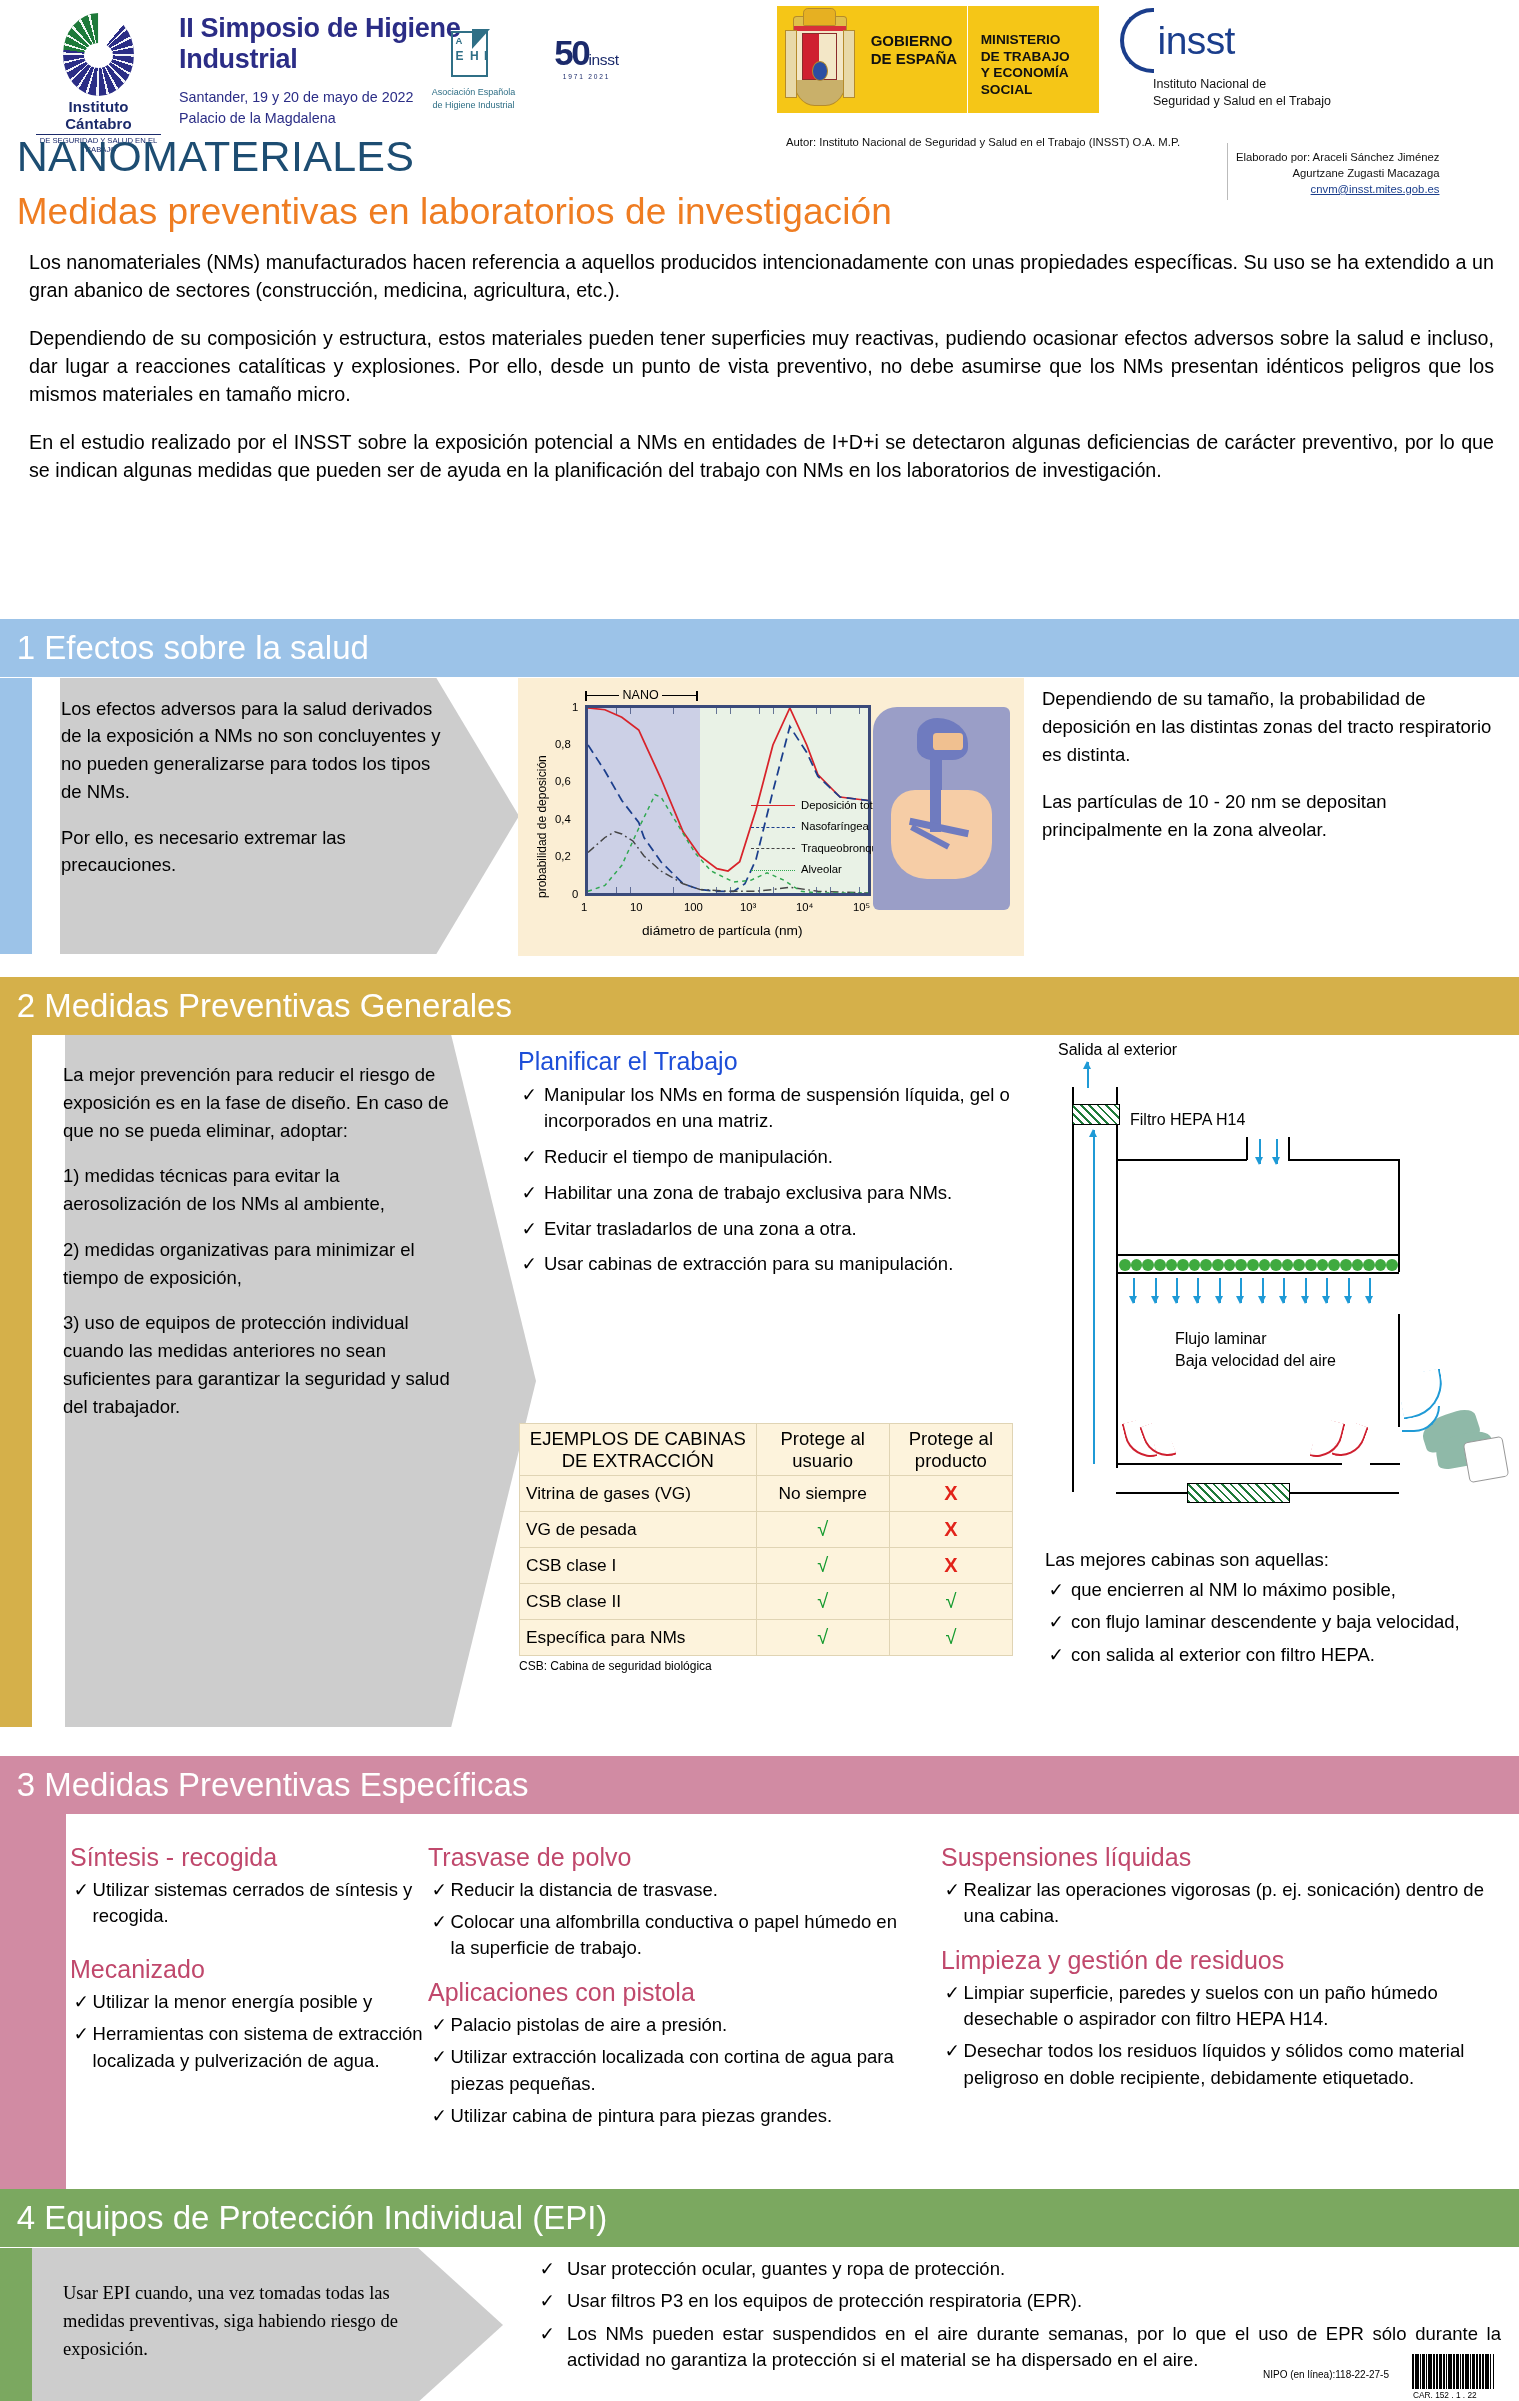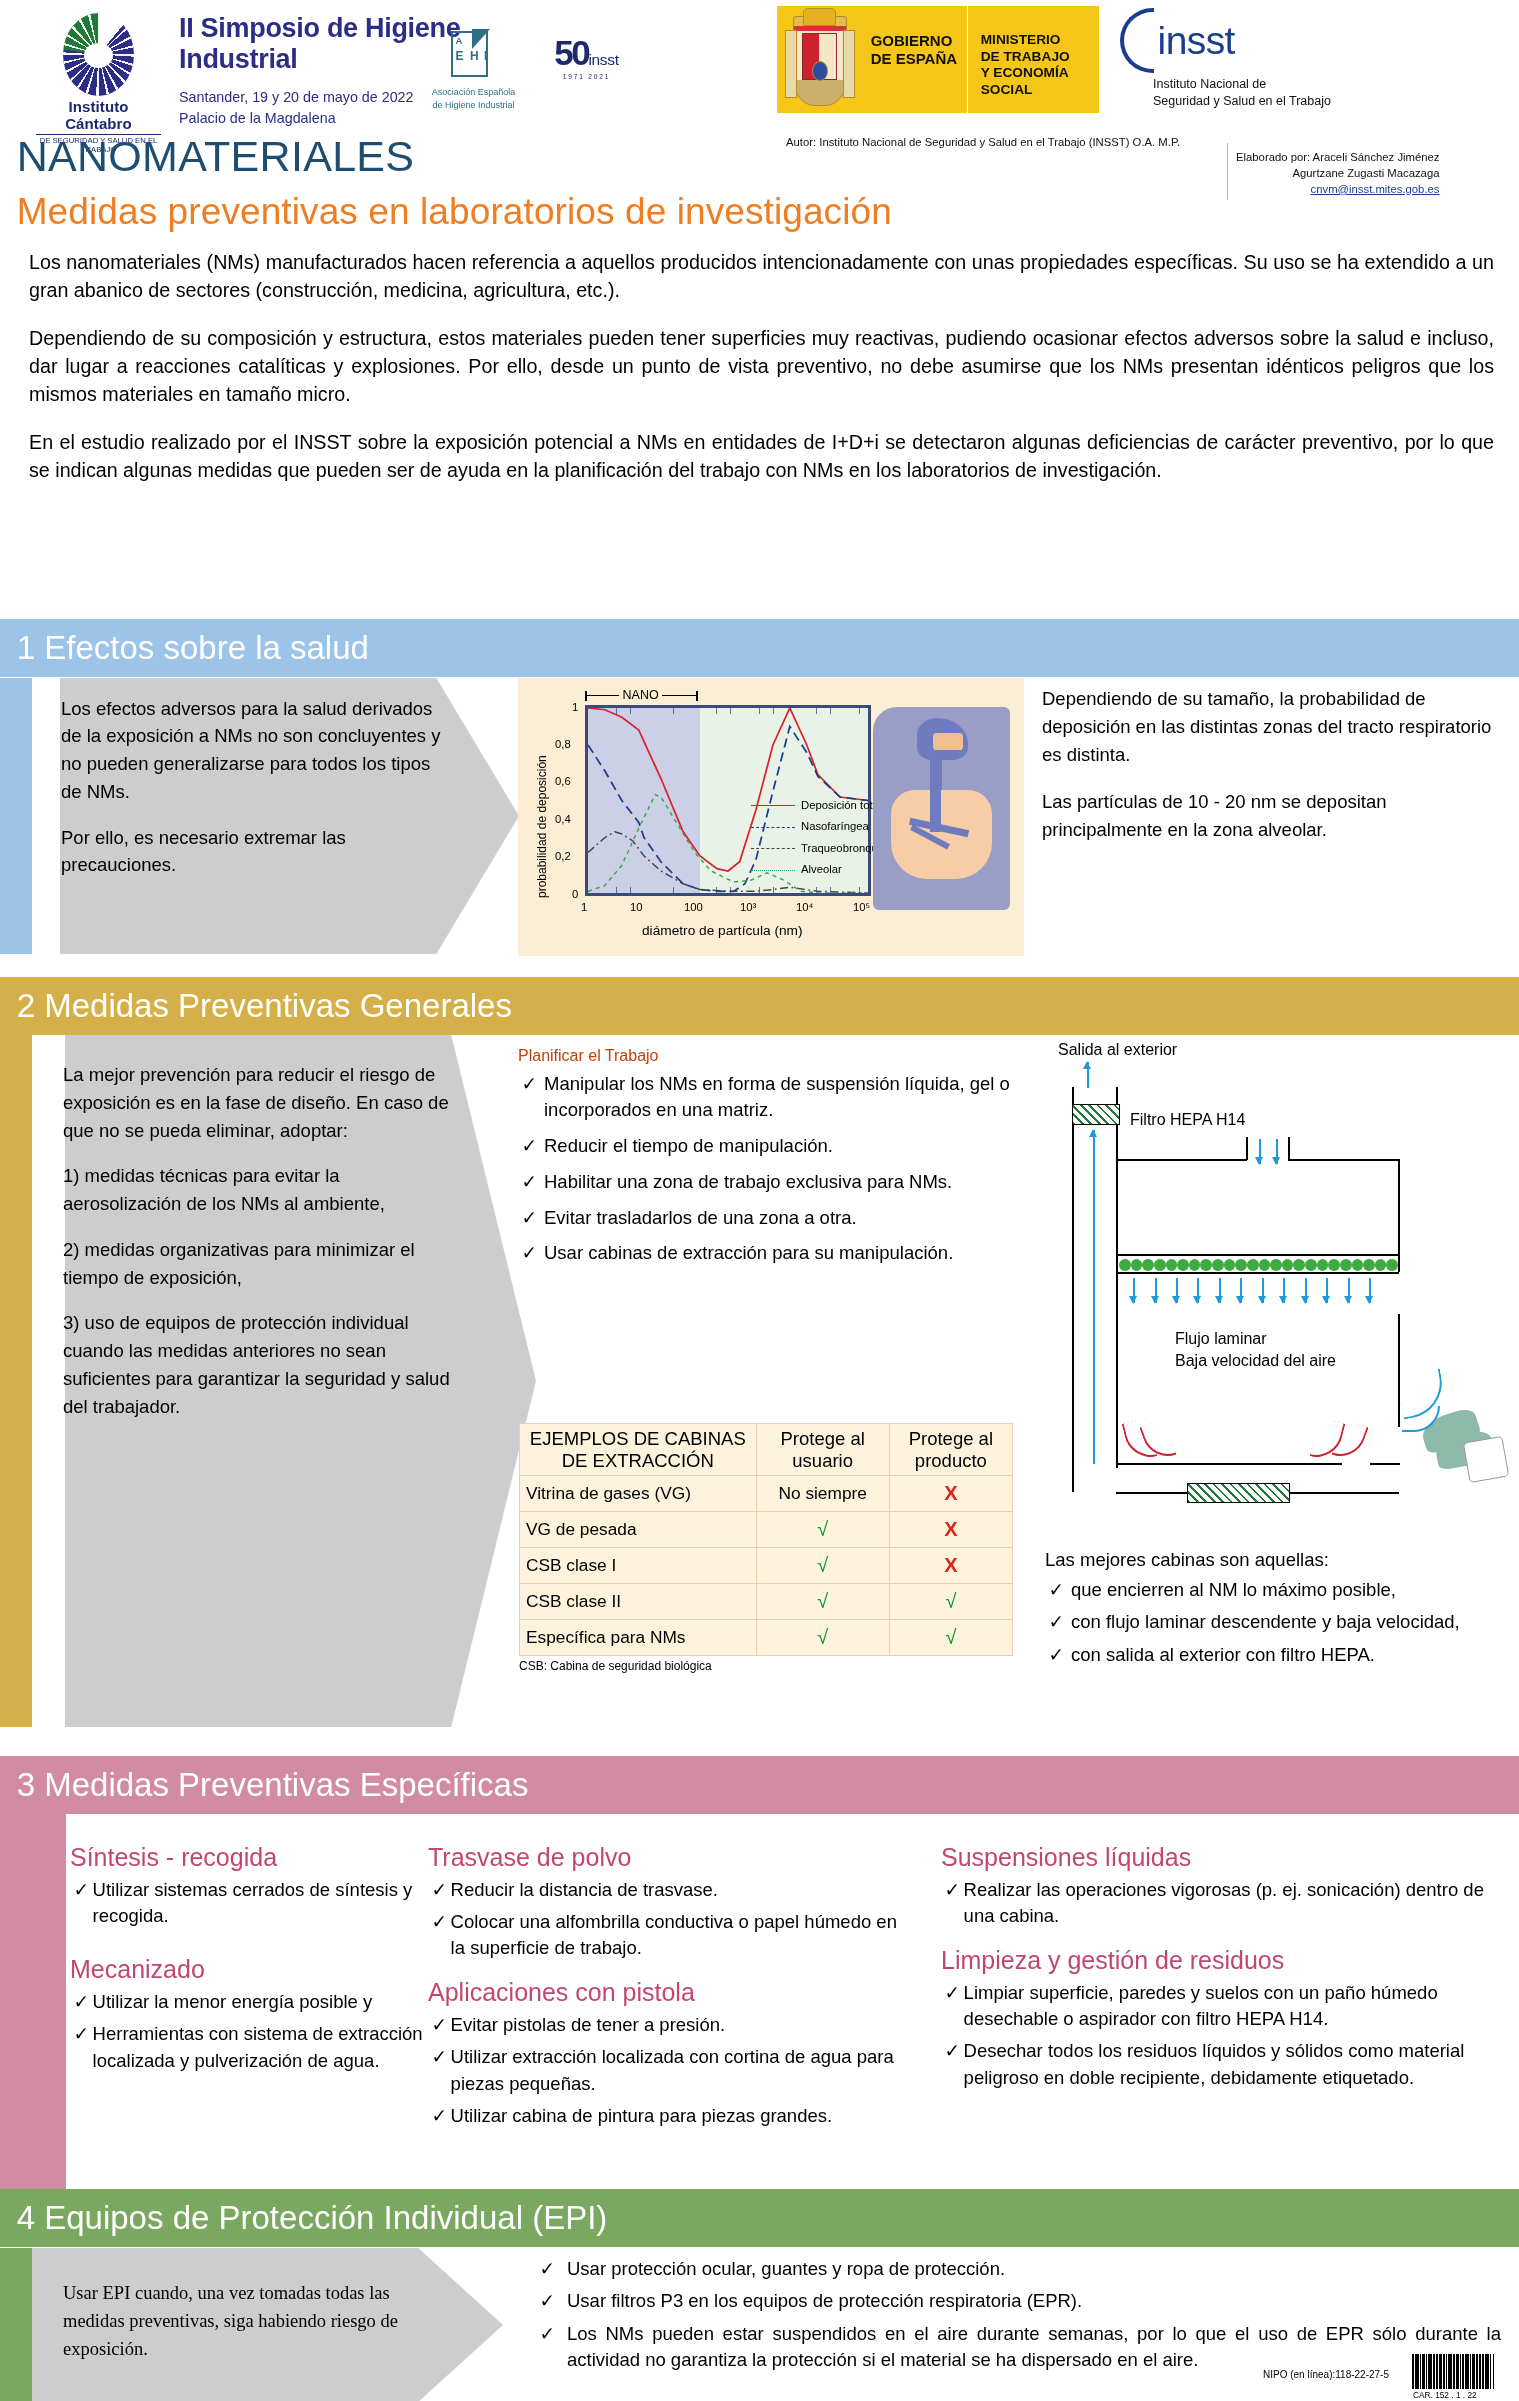--- a/index.html
+++ b/index.html
@@ -70,21 +70,21 @@
   .sideL{position:absolute;left:0;width:32px;}
   .chevwrap{position:absolute;}
   .chevbody{position:relative;width:100%;height:100%;background:#cdcdcd;
      clip-path:polygon(0 0, 82% 0, 100% 50%, 82% 100%, 0 100%);}
   .chevtxt{position:absolute;left:29px;top:22.6px;right:71px;font-size:18.5px;line-height:1.5;}
   .chevtxt p{margin:0 0 18px 0;}
 
   .ck{display:block;position:relative;padding-left:26px;margin-bottom:9.5px;font-size:18.5px;line-height:1.42;}
   .ck:before{content:"\2713";position:absolute;left:3.6px;top:0;}
   .ck.tight{margin-bottom:6px;}
-  .hdg-gold{color:#c2410c;font-size:16px;margin:0 0 6px 0;}
+  .hdg-gold{color:#1d4ed8;font-size:25px;margin:0 0 6px 0;}
   .hdg-pink{color:#c0486c;font-size:25px;margin:0 0 4.8px 0;}
 
   
   .chartbox{position:absolute;background:#fbeed4;}
   .plot{position:absolute;border:3px solid #3a4a7a;background:#e9f2e6;box-sizing:border-box;}
   .plot .nanozone{position:absolute;left:0;top:0;bottom:0;width:40%;background:#ccd0e6;}
   .ylab{position:absolute;transform:rotate(-90deg);transform-origin:left top;font-size:12px;white-space:nowrap;}
   .xlab{position:absolute;font-size:13.7px;}
   .tick{position:absolute;font-size:11.3px;}
   .nanobar{position:absolute;font-size:12.5px;}
@@ -468,21 +468,21 @@
     <div class="hdg-pink" style="margin-top:26px;">Mecanizado</div>
     <span class="ck tight" style="padding-left:22.6px;">Utilizar la menor energía posible y</span>
     <span class="ck tight" style="padding-left:22.6px;">Herramientas con sistema de extracción localizada y pulverización de agua.</span>
   </div>
 
   <div style="position:absolute;left:428px;top:1843px;width:476px;">
     <div class="hdg-pink">Trasvase de polvo</div>
     <span class="ck tight" style="padding-left:22.6px;">Reducir la distancia de trasvase.</span>
     <span class="ck tight" style="padding-left:22.6px;">Colocar una alfombrilla conductiva o papel húmedo en la superficie de trabajo.</span>
     <div class="hdg-pink" style="margin-top:16.7px;">Aplicaciones con pistola</div>
-    <span class="ck tight" style="padding-left:22.6px;">Evitar pistolas de tener a presión.</span>
+    <span class="ck tight" style="padding-left:22.6px;">Palacio pistolas de aire a presión.</span>
     <span class="ck tight" style="padding-left:22.6px;">Utilizar extracción localizada con cortina de agua para piezas pequeñas.</span>
     <span class="ck tight" style="padding-left:22.6px;">Utilizar cabina de pintura para piezas grandes.</span>
   </div>
 
   <div style="position:absolute;left:941px;top:1843px;width:560px;">
     <div class="hdg-pink">Suspensiones líquidas</div>
     <span class="ck tight" style="padding-left:22.6px;">Realizar las operaciones vigorosas (p. ej. sonicación) dentro de una cabina.</span>
     <div class="hdg-pink" style="margin-top:16.7px;">Limpieza y gestión de residuos</div>
     <span class="ck tight" style="padding-left:22.6px;">Limpiar superficie, paredes y suelos con un paño húmedo desechable o aspirador con filtro HEPA H14.</span>
     <span class="ck tight" style="padding-left:22.6px;">Desechar todos los residuos líquidos y sólidos como material peligroso en doble recipiente, debidamente etiquetado.</span>

